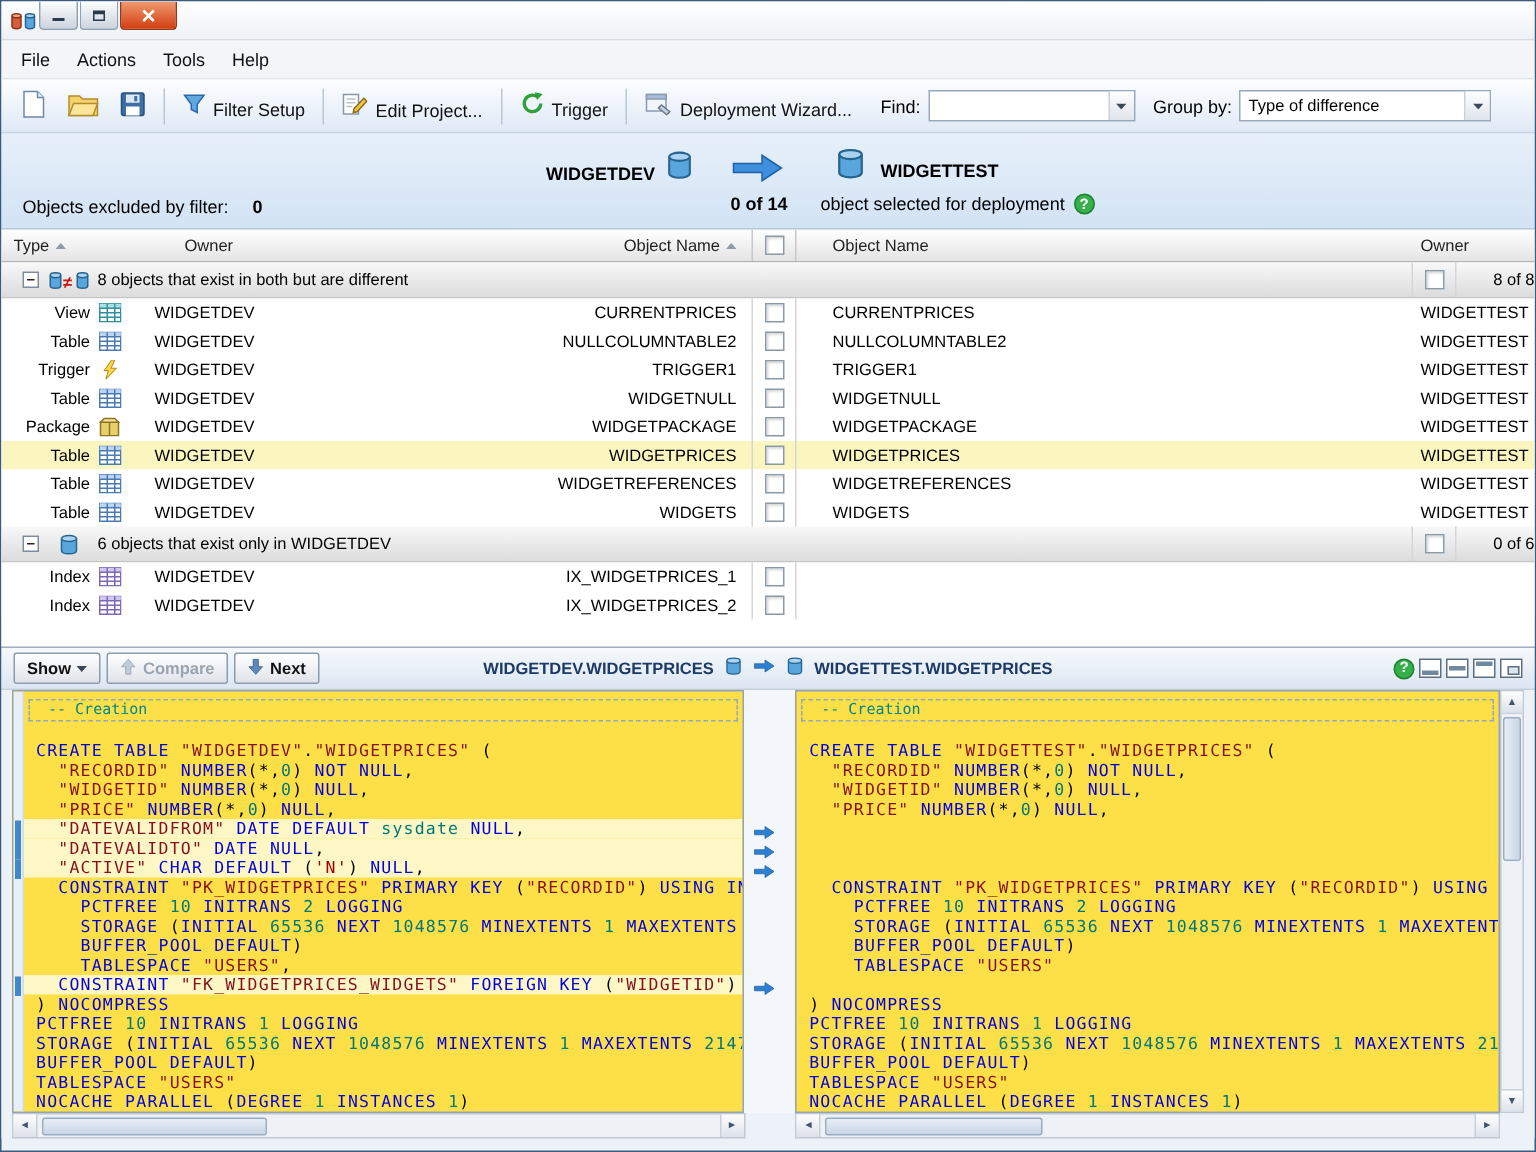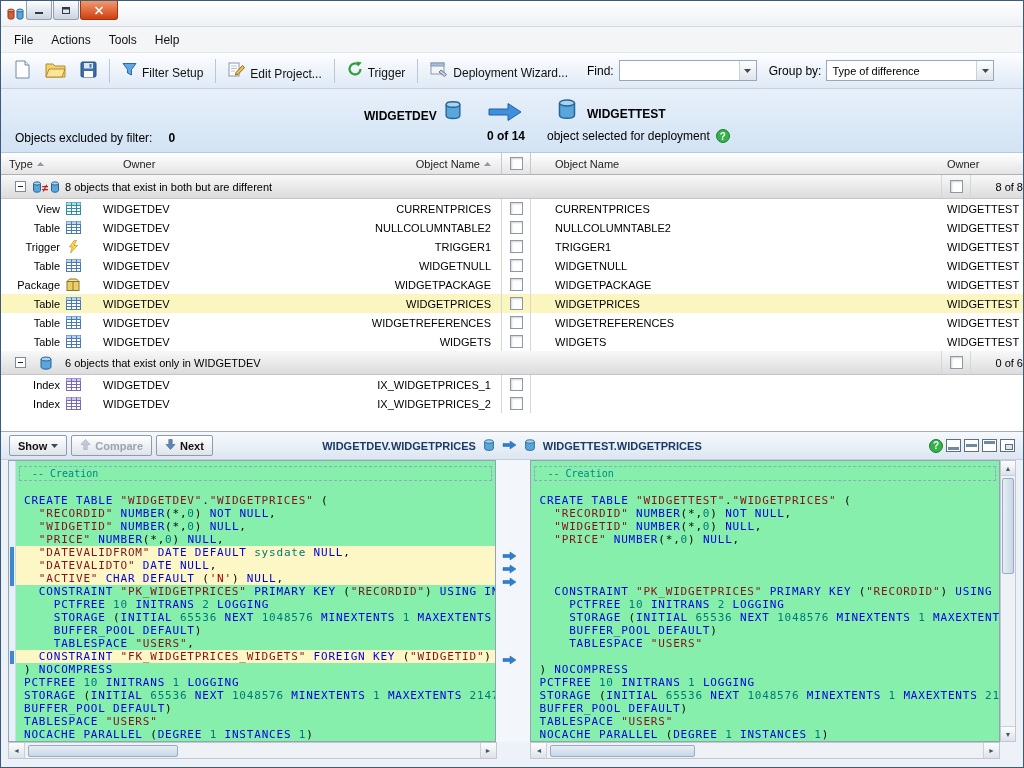--- a/index.html
+++ b/index.html
@@ -78,21 +78,21 @@
   .diff-center{position:absolute;left:0;right:0;top:0;bottom:0;display:flex;justify-content:center;align-items:center;gap:6px;pointer-events:none;}
   .diff-obj{font-size:11px;font-weight:bold;color:#1c3a66;}
   .diff-right{margin-left:auto;display:flex;align-items:center;gap:3px;}
   .pbx{position:relative;width:15px;height:13px;border:1px solid #5c6e80;background:#fff;display:inline-block;}
   .pbx .bar{position:absolute;left:1px;right:1px;height:3px;background:#7088a0;}
   .bar.bottom{bottom:1px;} .bar.top{top:1px;} .bar.mid{top:4px;}
   .box2{position:absolute;right:1px;bottom:1px;width:8px;height:6px;border:1px solid #5c6e80;background:#dce4ec;}
 
   
   .sqlarea{flex:0 0 281px;display:flex;padding:0 7px;background:#edf2f8;}
-  .sqlpane{background:#86efac;border:1px solid #94a2b4;overflow:hidden;position:relative;}
+  .sqlpane{background:#fde047;border:1px solid #94a2b4;overflow:hidden;position:relative;}
   .sqlpane.left{width:489px;display:flex;}
   .sqlpane.right{width:470px;}
   .diffmargin{width:7px;background:#e7eff8;border-right:1px solid #cfdbe7;position:relative;flex:0 0 7px;}
   .mark{position:absolute;left:1px;width:4px;height:13px;background:#3f88cc;}
   .sqlcontent{flex:1;overflow:hidden;}
   .sqlheader{height:15px;margin:5px 3px 13px 3px;border:1px dashed #90a8c0;color:#00858a;font-family:"DejaVu Sans Mono",monospace;font-size:10px;line-height:13px;padding-left:12px;}
   .sqlbody{font-family:"DejaVu Sans Mono",monospace;font-size:11px;line-height:13px;letter-spacing:.8px;white-space:pre;overflow:hidden;}
   .sline{height:13px;padding-left:8px;}
   .sline.hl{background:#fcf7c5;}
   .kw{color:#0000e0;} .id{color:#86101c;} .num{color:#007878;} .str{color:#a00000;} .cmt{color:#00858a;} .p{color:#000;}

